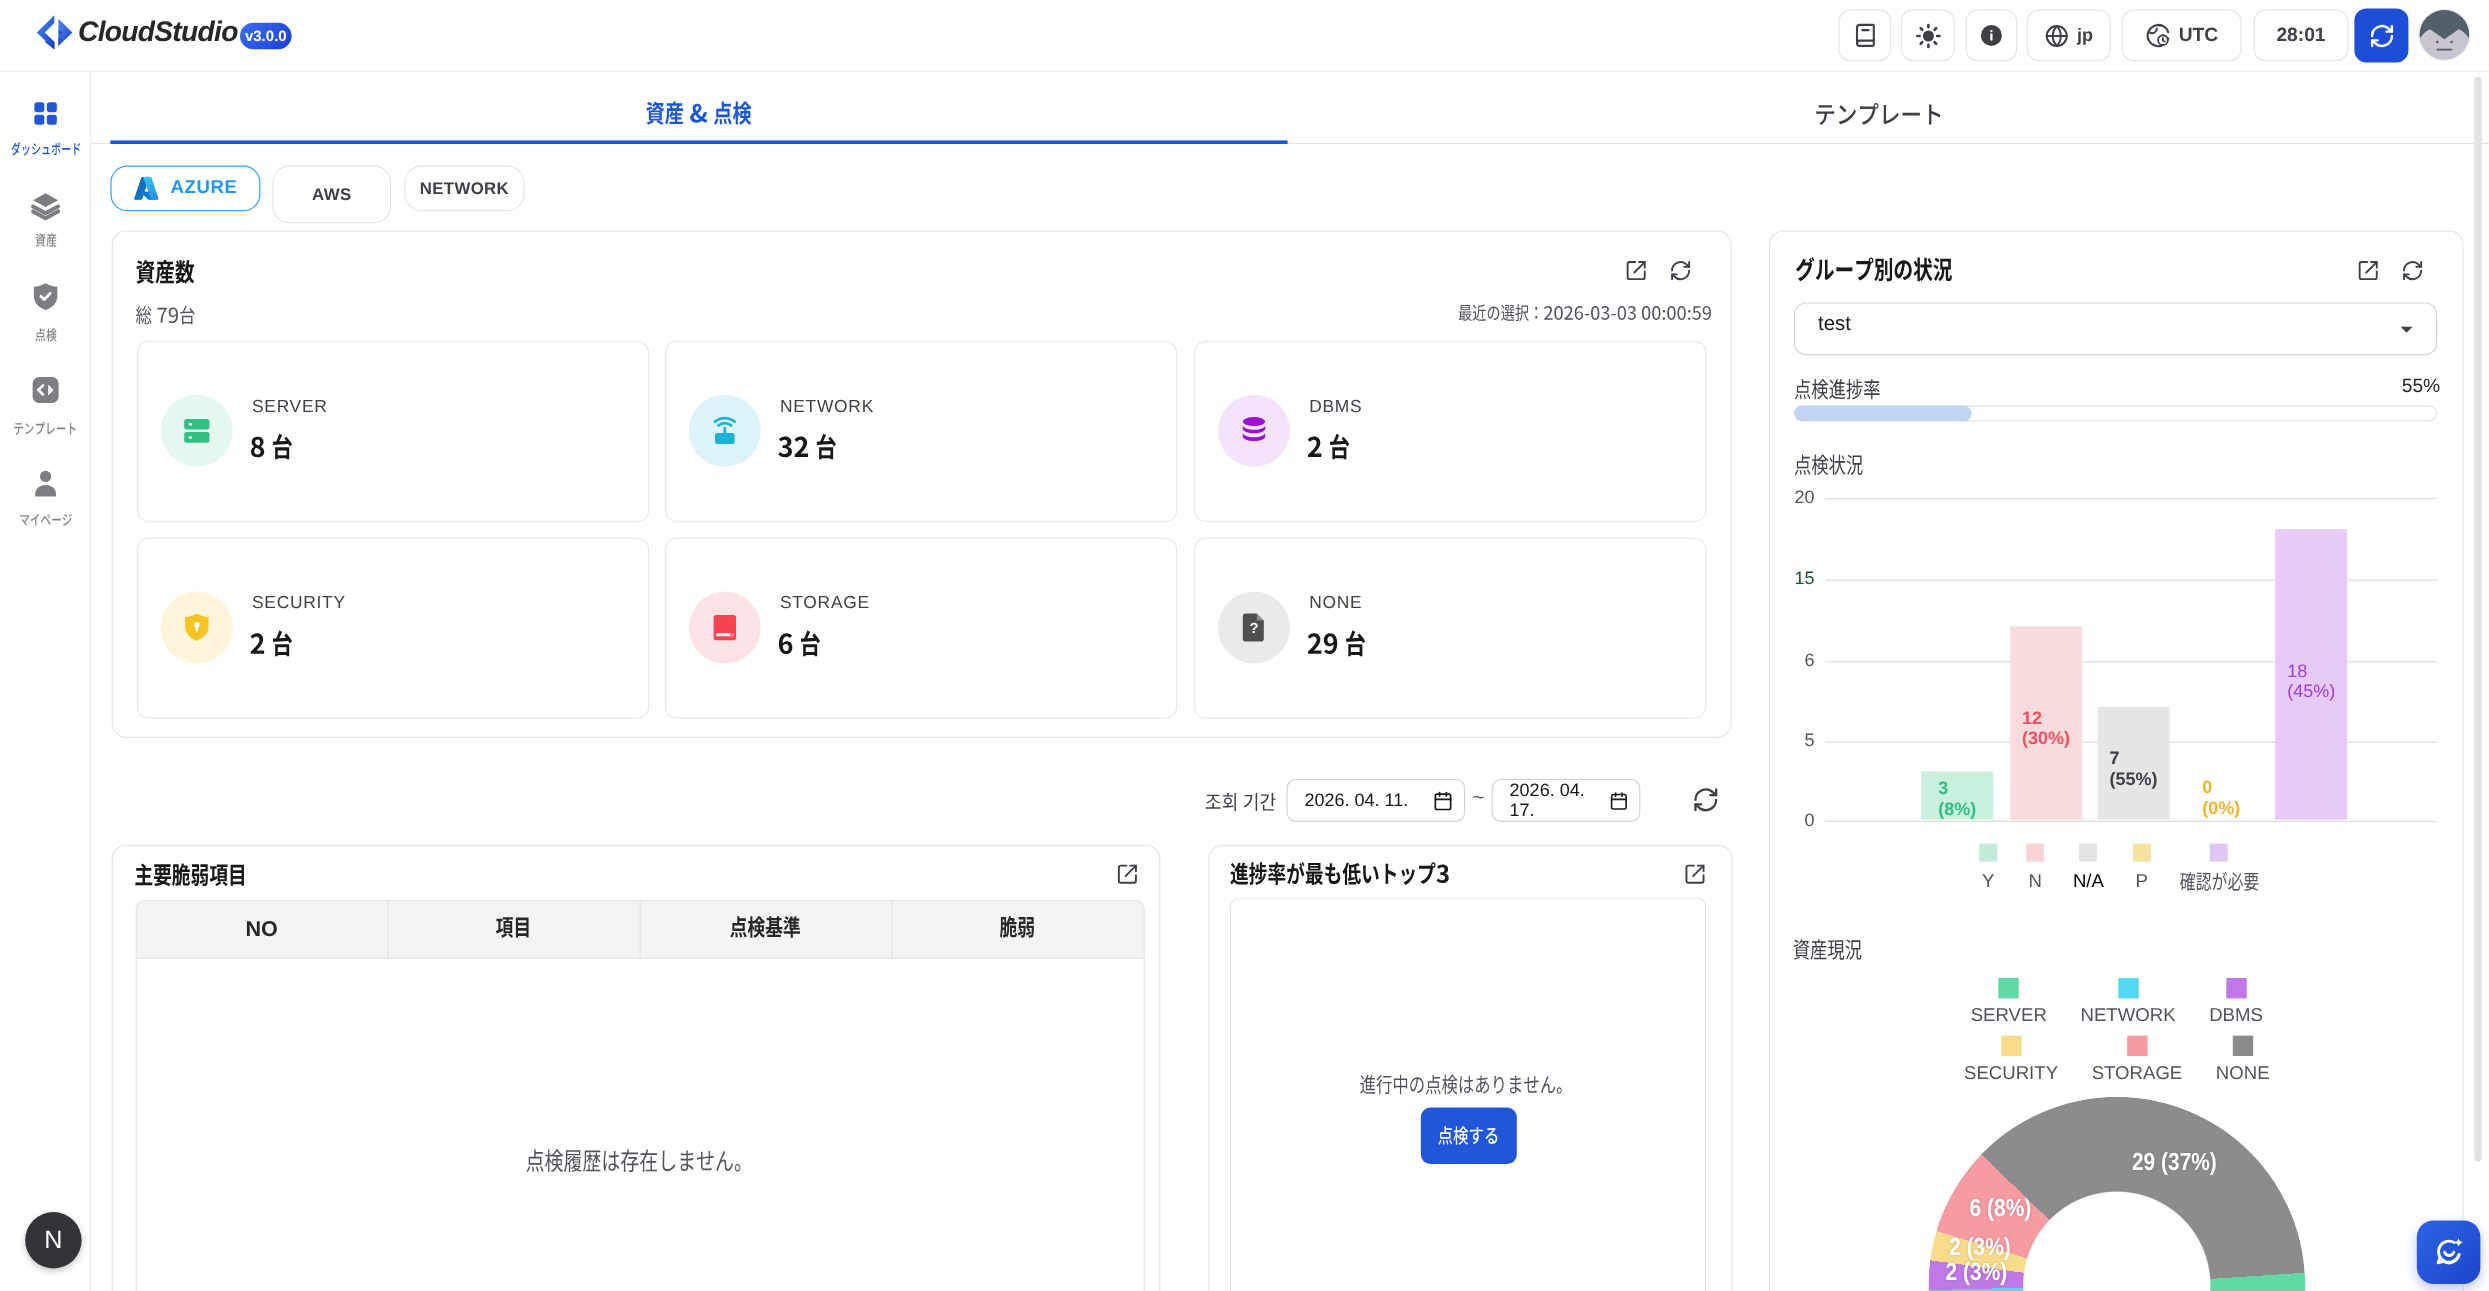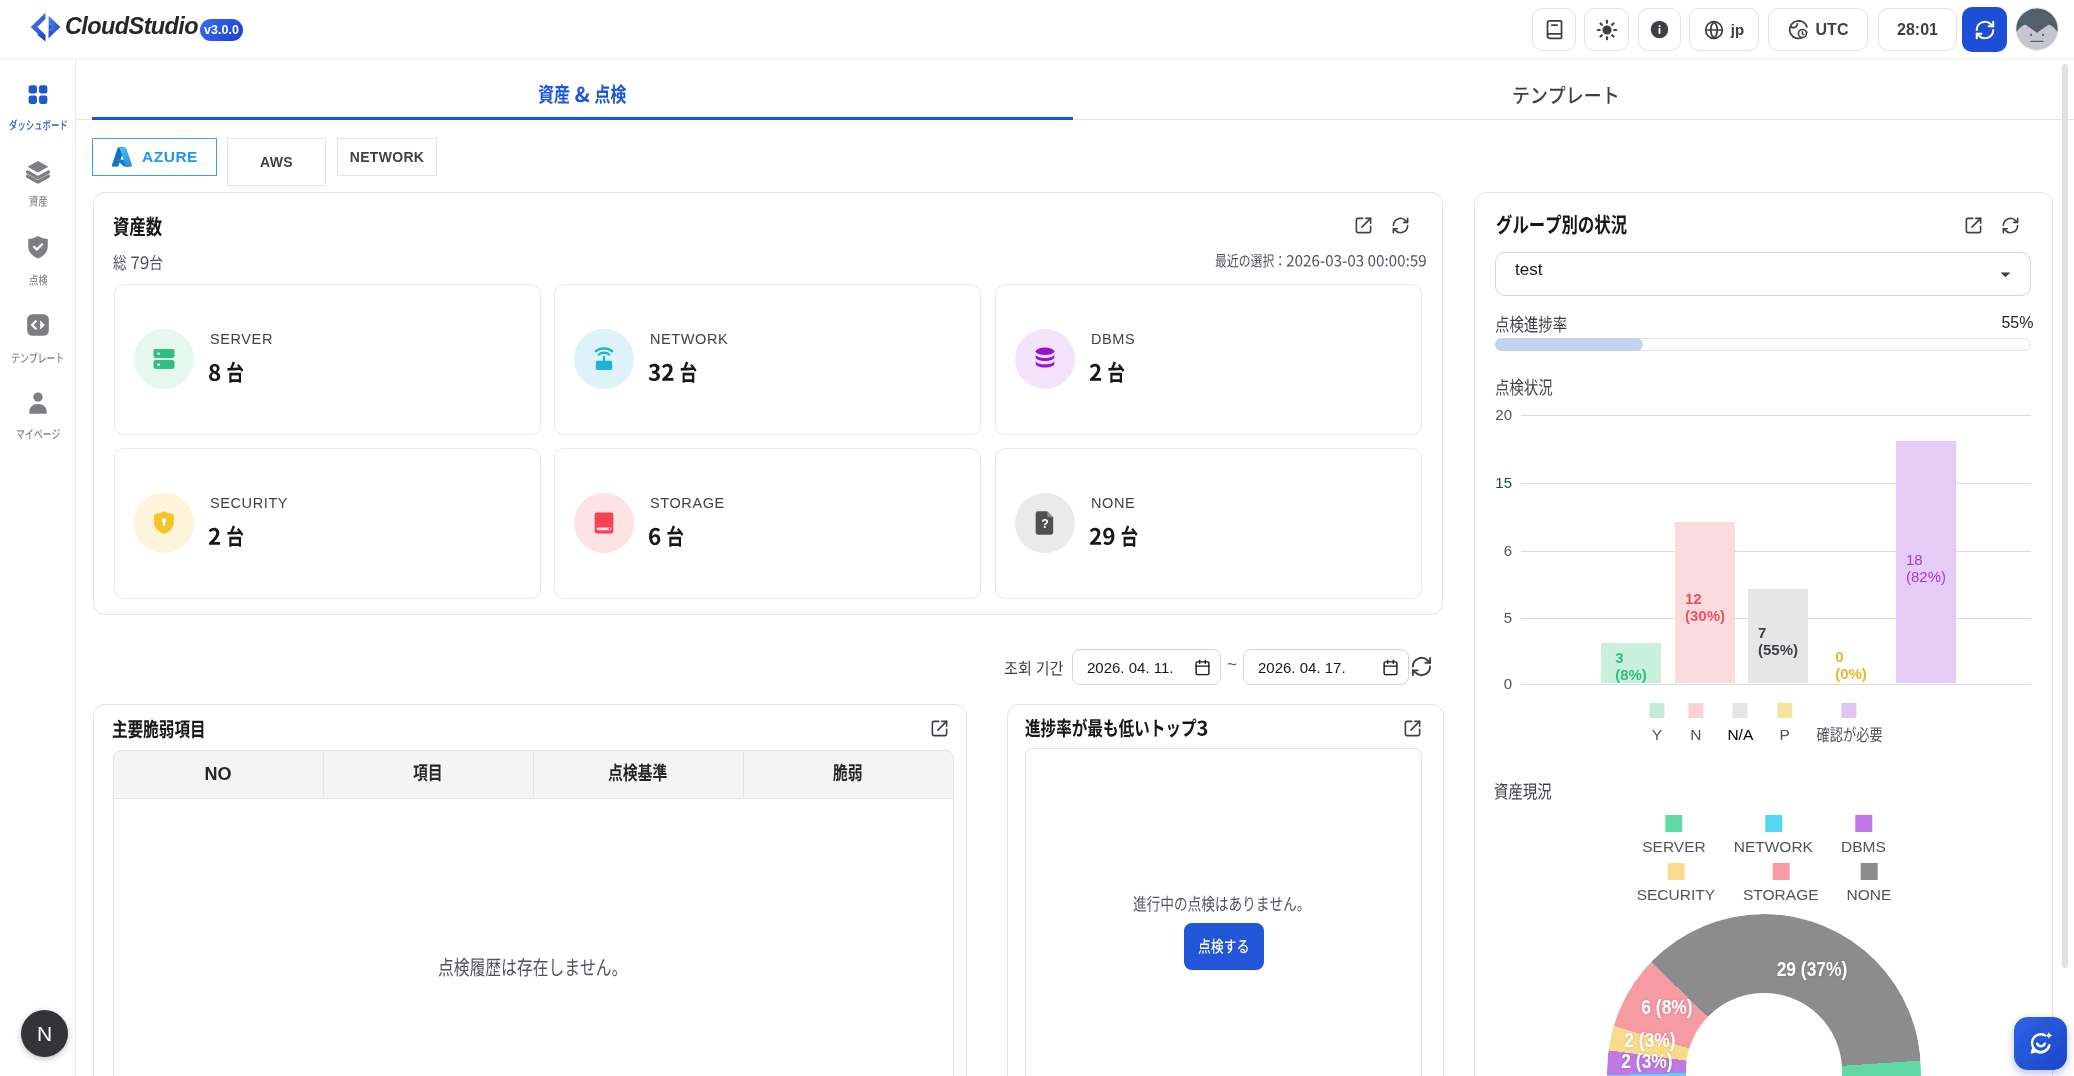--- a/index.html
+++ b/index.html
@@ -9,21 +9,21 @@
 .hbtn{position:absolute;top:8px;height:43px;border:1px solid #e4e4e7;border-radius:10px;
   background:#fff;display:flex;align-items:center;justify-content:center;gap:7px;
   color:#3f3f46;font-size:15px;font-weight:600}
 .side{position:absolute;left:0;top:60px;width:76px;height:1016px;background:#fff;
   border-right:1px solid #ececee}
 .card{position:absolute;background:#fff;border:1px solid #e4e4e7;border-radius:12px}
 .subcard{position:absolute;background:#fff;border:1px solid #e8e8ea;border-radius:10px}
 .ic-circle{position:absolute;width:60px;height:60px;border-radius:50%;
   display:flex;align-items:center;justify-content:center}
 .asset-label{position:absolute;font-size:14.5px;color:#3f3f46;letter-spacing:.6px}
-.pillbtn{position:absolute;border:1px solid #e4e4e7;border-radius:0;background:#fff;
+.pillbtn{position:absolute;border:1px solid #e4e4e7;border-radius:14px;background:#fff;
   display:flex;align-items:center;justify-content:center;color:#3f3f46;
   font-size:14px;font-weight:700;letter-spacing:.3px}
 .gridline{position:absolute;height:1px;background:#e8e8e8}
 .bar{position:absolute}
 .barlabel{position:absolute;display:flex;flex-direction:column;align-items:center;line-height:16px}
 .legend-item{display:flex;flex-direction:column;align-items:center;gap:8px}
 .dlegsq{width:17px;height:17px}
 .donut-label{position:absolute;color:#fff;font-weight:700;font-size:17.5px;
   text-shadow:0 0 3px rgba(0,0,0,.18);transform:translate(-50%,-50%);white-space:nowrap}
 .dateinput{position:absolute;height:36px;border:1px solid #d4d4d8;border-radius:8px;
@@ -286,21 +286,21 @@
     </svg></div>
 <div class="abs" style="left:1004px;top:659.5px;"><svg width="59.6" height="17.3" viewBox="0 -14.5 59.6 17.3" xmlns="http://www.w3.org/2000/svg">
       <path d="M6.3 -5.4V-1.8H0.8V-0.6H13.2V-1.8H7.6V-5.4ZM1.8 -12.3V-11.2H6.3V-10.8C6.3 -8.5 3.7 -6.4 1.4 -5.9L1.9 -4.9C4.0 -5.3 6.1 -6.8 7.0 -8.8C7.9 -6.8 10.0 -5.4 12.1 -4.9L12.6 -6.0C10.2 -6.4 7.6 -8.5 7.6 -10.8V-11.2H12.1V-12.3Z M24.7 -13.6V1.3H25.9V-13.6ZM19.2 -8.8C20.5 -8.8 21.4 -8.1 21.4 -7.1C21.4 -6.1 20.5 -5.4 19.2 -5.4C18.0 -5.4 17.2 -6.1 17.2 -7.1C17.2 -8.1 18.0 -8.8 19.2 -8.8ZM19.2 -9.9C17.3 -9.9 16.0 -8.8 16.0 -7.1C16.0 -5.6 17.0 -4.6 18.6 -4.4V-2.8C17.3 -2.7 16.0 -2.7 14.8 -2.7L15.0 -1.6C17.5 -1.6 20.8 -1.6 23.9 -2.1L23.8 -3.2C22.5 -3.0 21.2 -2.9 19.9 -2.8V-4.4C21.5 -4.6 22.6 -5.6 22.6 -7.1C22.6 -8.8 21.2 -9.9 19.2 -9.9ZM18.6 -13.6V-11.8H15.1V-10.7H23.4V-11.8H19.9V-13.6Z M42.4 -13.6V1.3H43.6V-13.6ZM33.2 -12.0V-10.9H38.3C38.1 -7.4 36.2 -4.5 32.6 -2.6L33.2 -1.5C37.8 -3.9 39.6 -7.7 39.6 -12.0Z M55.7 -13.6V-2.7H57.0V-8.0H59.0V-9.1H57.0V-13.6ZM46.9 -12.5V-11.4H52.0C51.7 -8.7 49.6 -6.6 46.4 -5.5L46.9 -4.4C50.8 -5.8 53.3 -8.6 53.3 -12.5ZM48.4 -3.8V1.0H57.6V-0.2H49.7V-3.8Z" fill="#3f3f46"></path>
     </svg></div>
 <div class="dateinput" style="left:1072px;top:649px;width:149px;padding-left:14px;justify-content:space-between;padding-right:9px">2026. 04. 11.<svg width="17" height="17" viewBox="0 0 24 24" fill="none" xmlns="http://www.w3.org/2000/svg">
       <path d="M8 2v4" stroke="#18181b" stroke-width="2" stroke-linecap="round" stroke-linejoin="round" fill="none"></path>
       <path d="M16 2v4" stroke="#18181b" stroke-width="2" stroke-linecap="round" stroke-linejoin="round" fill="none"></path>
       <path d="M5 4h14a2 2 0 0 1 2 2v14a2 2 0 0 1-2 2H5a2 2 0 0 1-2-2V6a2 2 0 0 1 2-2" stroke="#18181b" stroke-width="2" stroke-linecap="round" stroke-linejoin="round" fill="none"></path>
       <path d="M3 10h18" stroke="#18181b" stroke-width="2" stroke-linecap="round" stroke-linejoin="round" fill="none"></path>
     </svg></div>
-<div class="dateinput" style="left:1243px;top:649px;width:166px;padding-left:14px;justify-content:space-between;padding-right:9px">2026. 04. 17.<svg width="17" height="17" viewBox="0 0 24 24" fill="none" xmlns="http://www.w3.org/2000/svg">
+<div class="dateinput" style="left:1243px;top:649px;width:124px;padding-left:14px;justify-content:space-between;padding-right:9px">2026. 04. 17.<svg width="17" height="17" viewBox="0 0 24 24" fill="none" xmlns="http://www.w3.org/2000/svg">
       <path d="M8 2v4" stroke="#18181b" stroke-width="2" stroke-linecap="round" stroke-linejoin="round" fill="none"></path>
       <path d="M16 2v4" stroke="#18181b" stroke-width="2" stroke-linecap="round" stroke-linejoin="round" fill="none"></path>
       <path d="M5 4h14a2 2 0 0 1 2 2v14a2 2 0 0 1-2 2H5a2 2 0 0 1-2-2V6a2 2 0 0 1 2-2" stroke="#18181b" stroke-width="2" stroke-linecap="round" stroke-linejoin="round" fill="none"></path>
       <path d="M3 10h18" stroke="#18181b" stroke-width="2" stroke-linecap="round" stroke-linejoin="round" fill="none"></path>
     </svg></div>
 <div class="abs" style="left:1227px;top:655px;font-size:17px;color:#52525b">~</div>
 <div class="abs" style="left:1410px;top:655px"><svg width="23" height="23" viewBox="0 0 24 24" fill="none" xmlns="http://www.w3.org/2000/svg">
       <path d="M3 12a9 9 0 0 1 15.5-6.2L21 8" stroke="#3f3f46" stroke-width="2" stroke-linecap="round" stroke-linejoin="round" fill="none"></path>
       <path d="M21 3v5h-5" stroke="#3f3f46" stroke-width="2" stroke-linecap="round" stroke-linejoin="round" fill="none"></path>
       <path d="M21 12a9 9 0 0 1-15.5 6.2L3 16" stroke="#3f3f46" stroke-width="2" stroke-linecap="round" stroke-linejoin="round" fill="none"></path>
@@ -405,21 +405,21 @@
     <div>7</div>
     <div>(55%)</div>
   </div>
 <div class="barlabel" style="left:1851px;top:648px;transform:translateX(-50%);align-items:flex-start;font-size:15px;font-weight:700;color:#f0b429;line-height:17px">
     <div>0</div>
     <div>(0%)</div>
   </div>
 <div class="bar" style="left:1896px;top:441px;width:60px;height:242px;background:#e5cbf5"></div>
 <div class="barlabel" style="left:1926px;top:551px;transform:translateX(-50%);align-items:flex-start;font-size:15px;font-weight:400;color:#a13bdb;line-height:17px">
     <div>18</div>
-    <div>(82%)</div>
+    <div>(45%)</div>
   </div>
 <div class="abs" style="left:1766px;top:703px;transform:translateX(-50%);display:flex;gap:24px;align-items:flex-start">
     <div class="legend-item">
       <div style="width:15px;height:15px;background:#c2ecd9"></div>
       <span style="font-size:15.5px;color:#52525b">Y</span>
     </div>
     <div class="legend-item">
       <div style="width:15px;height:15px;background:#f9d3d8"></div>
       <span style="font-size:15.5px;color:#52525b">N</span>
     </div>

